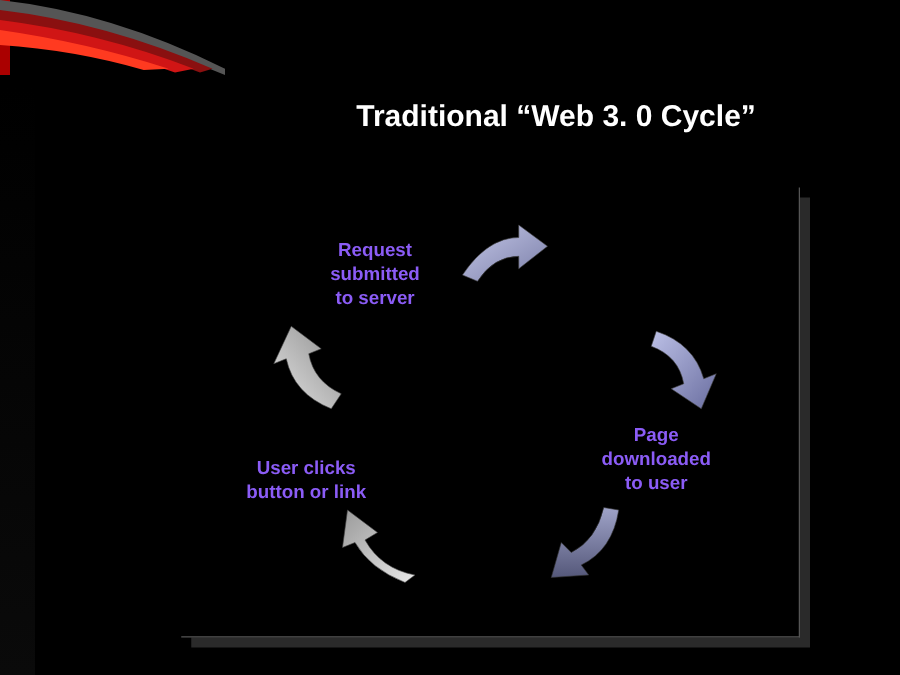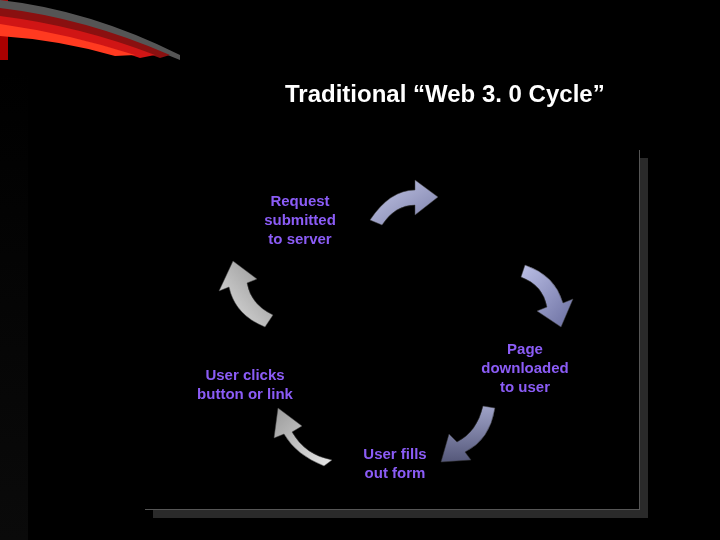--- a/index.html
+++ b/index.html
@@ -106,21 +106,20 @@
 <div class="sidebar"></div>
 
 <div class="title">Traditional “Web 3. 0 Cycle”</div>
 
 <div class="diagram-box">
   <div class="diagram-shadow"></div>
   <div class="diagram-front">
 
     <div class="label" style="top:42px; left:100px; width:110px;">Request<br>submitted<br>to server</div>
     <div class="label" style="top:190px; left:315px; width:130px;">Page<br>downloaded<br>to user</div>
-    <div class="label" style="top:295px; left:200px; width:100px;">User fills<br>out form</div>
     <div class="label" style="top:195px; left:35px; width:130px;margin-top:21px;">User clicks<br>button or link</div>
 
     <svg class="arrow" style="top:25px; left:215px;" width="80" height="60" viewBox="0 0 80 60">
       <defs>
           <linearGradient id="g1" x1="0" y1="0" x2="1" y2="1">
             <stop offset="0" stop-color="#c5c8e8"></stop>
             <stop offset="1" stop-color="#7a7ea8"></stop>
           </linearGradient>
         </defs>
       <path d="M10 45 Q 30 15 55 15 L55 5 L78 22 L55 40 L55 30 Q 35 30 22 50 Z" fill="url(#g1)" stroke="#444" stroke-width="0.5"></path>

